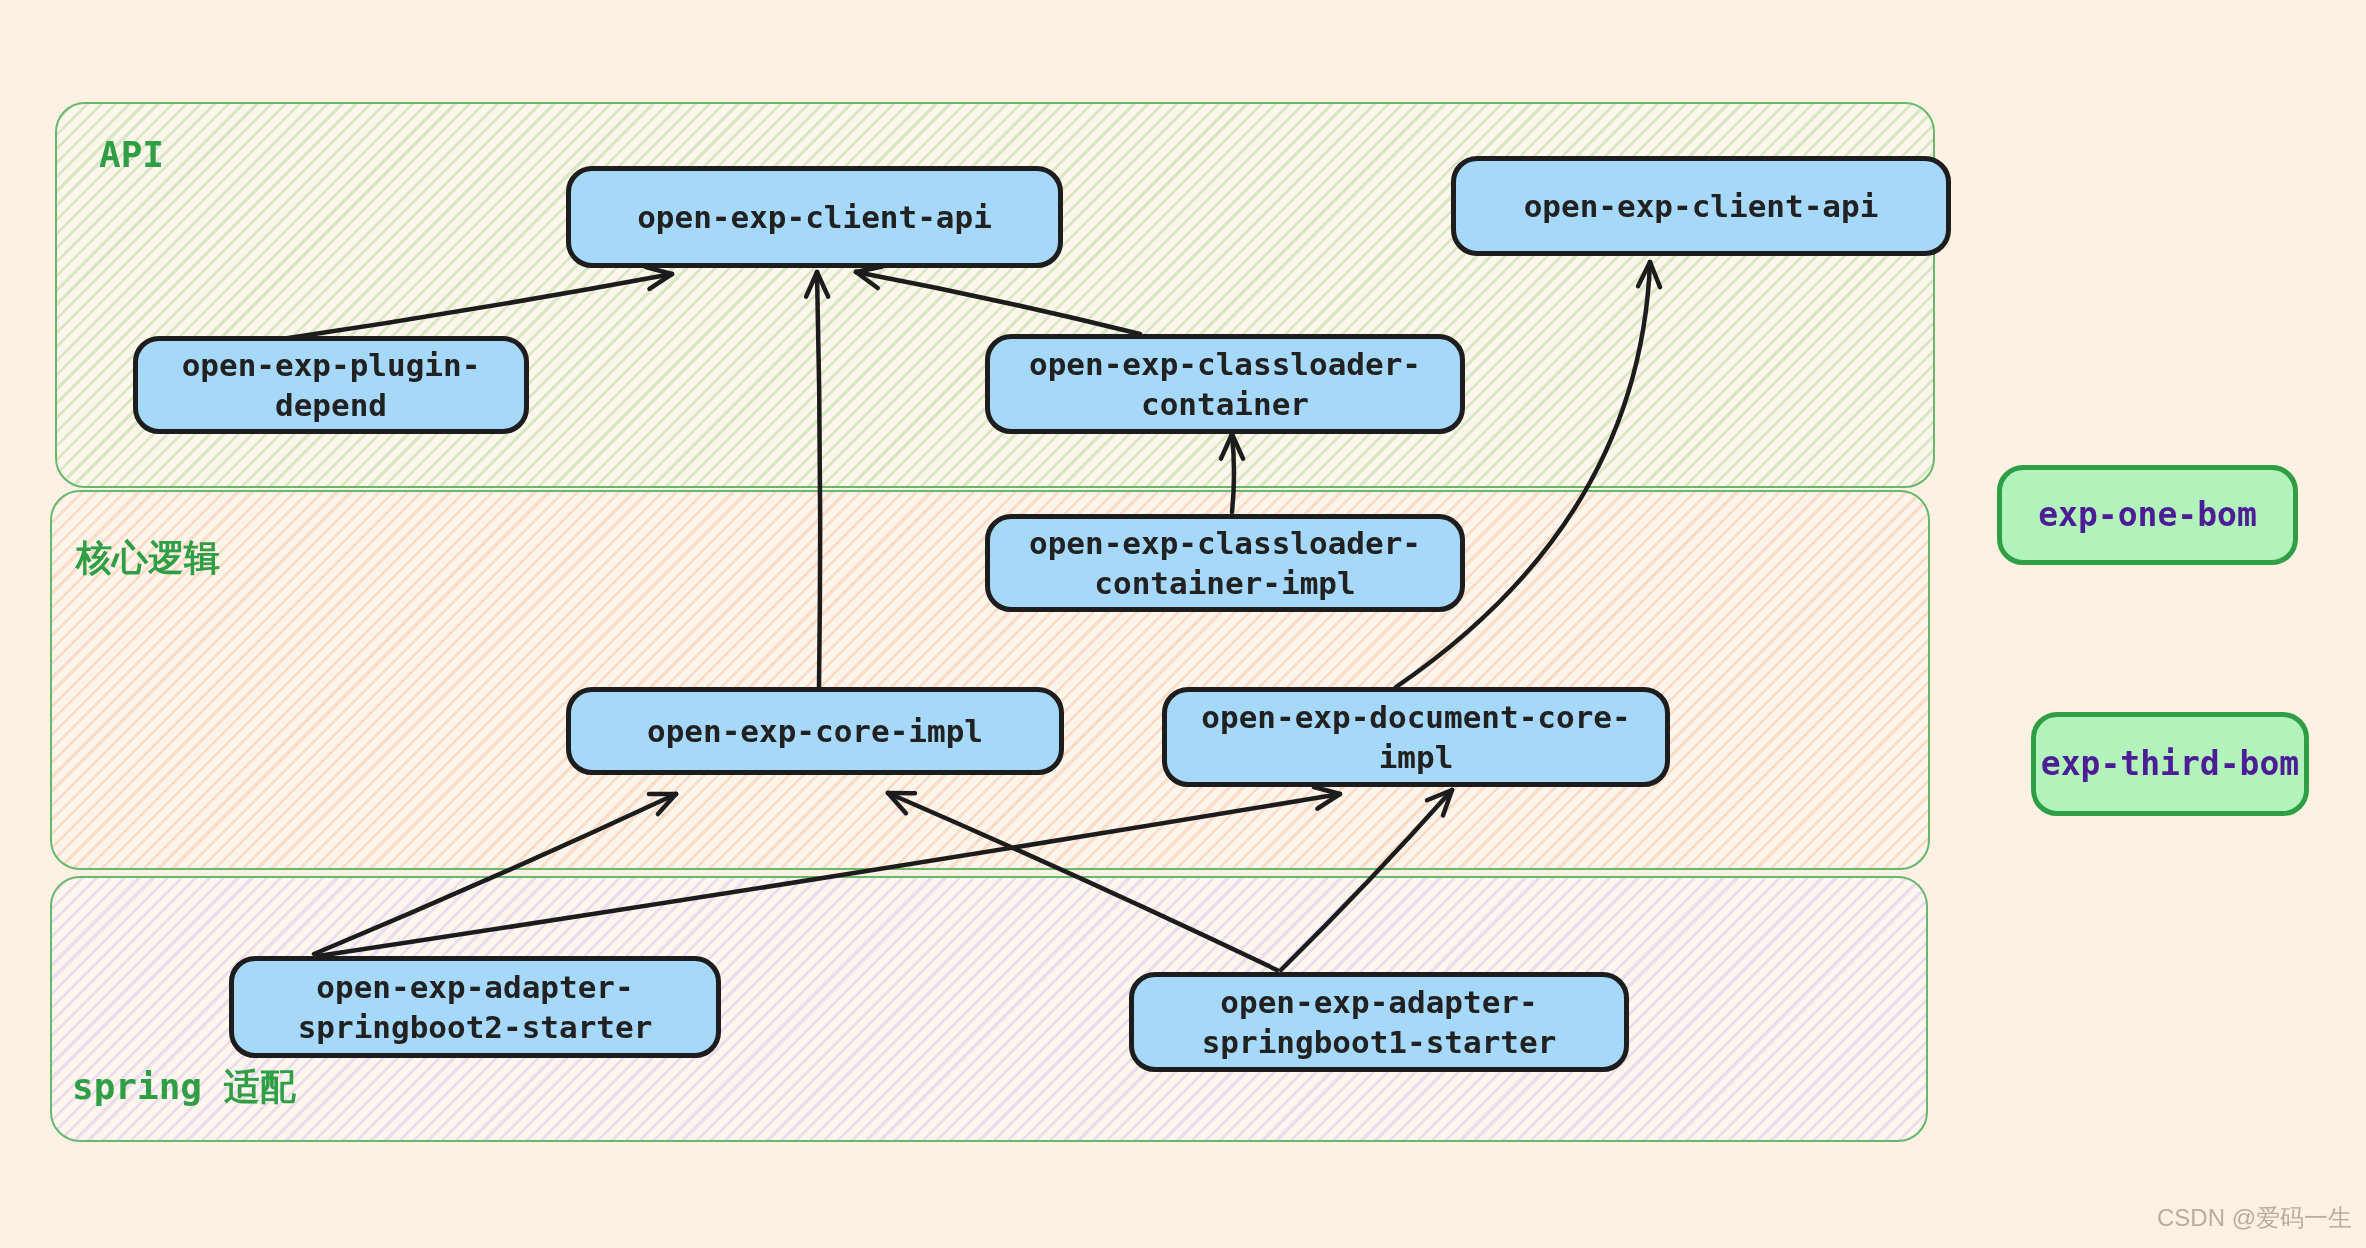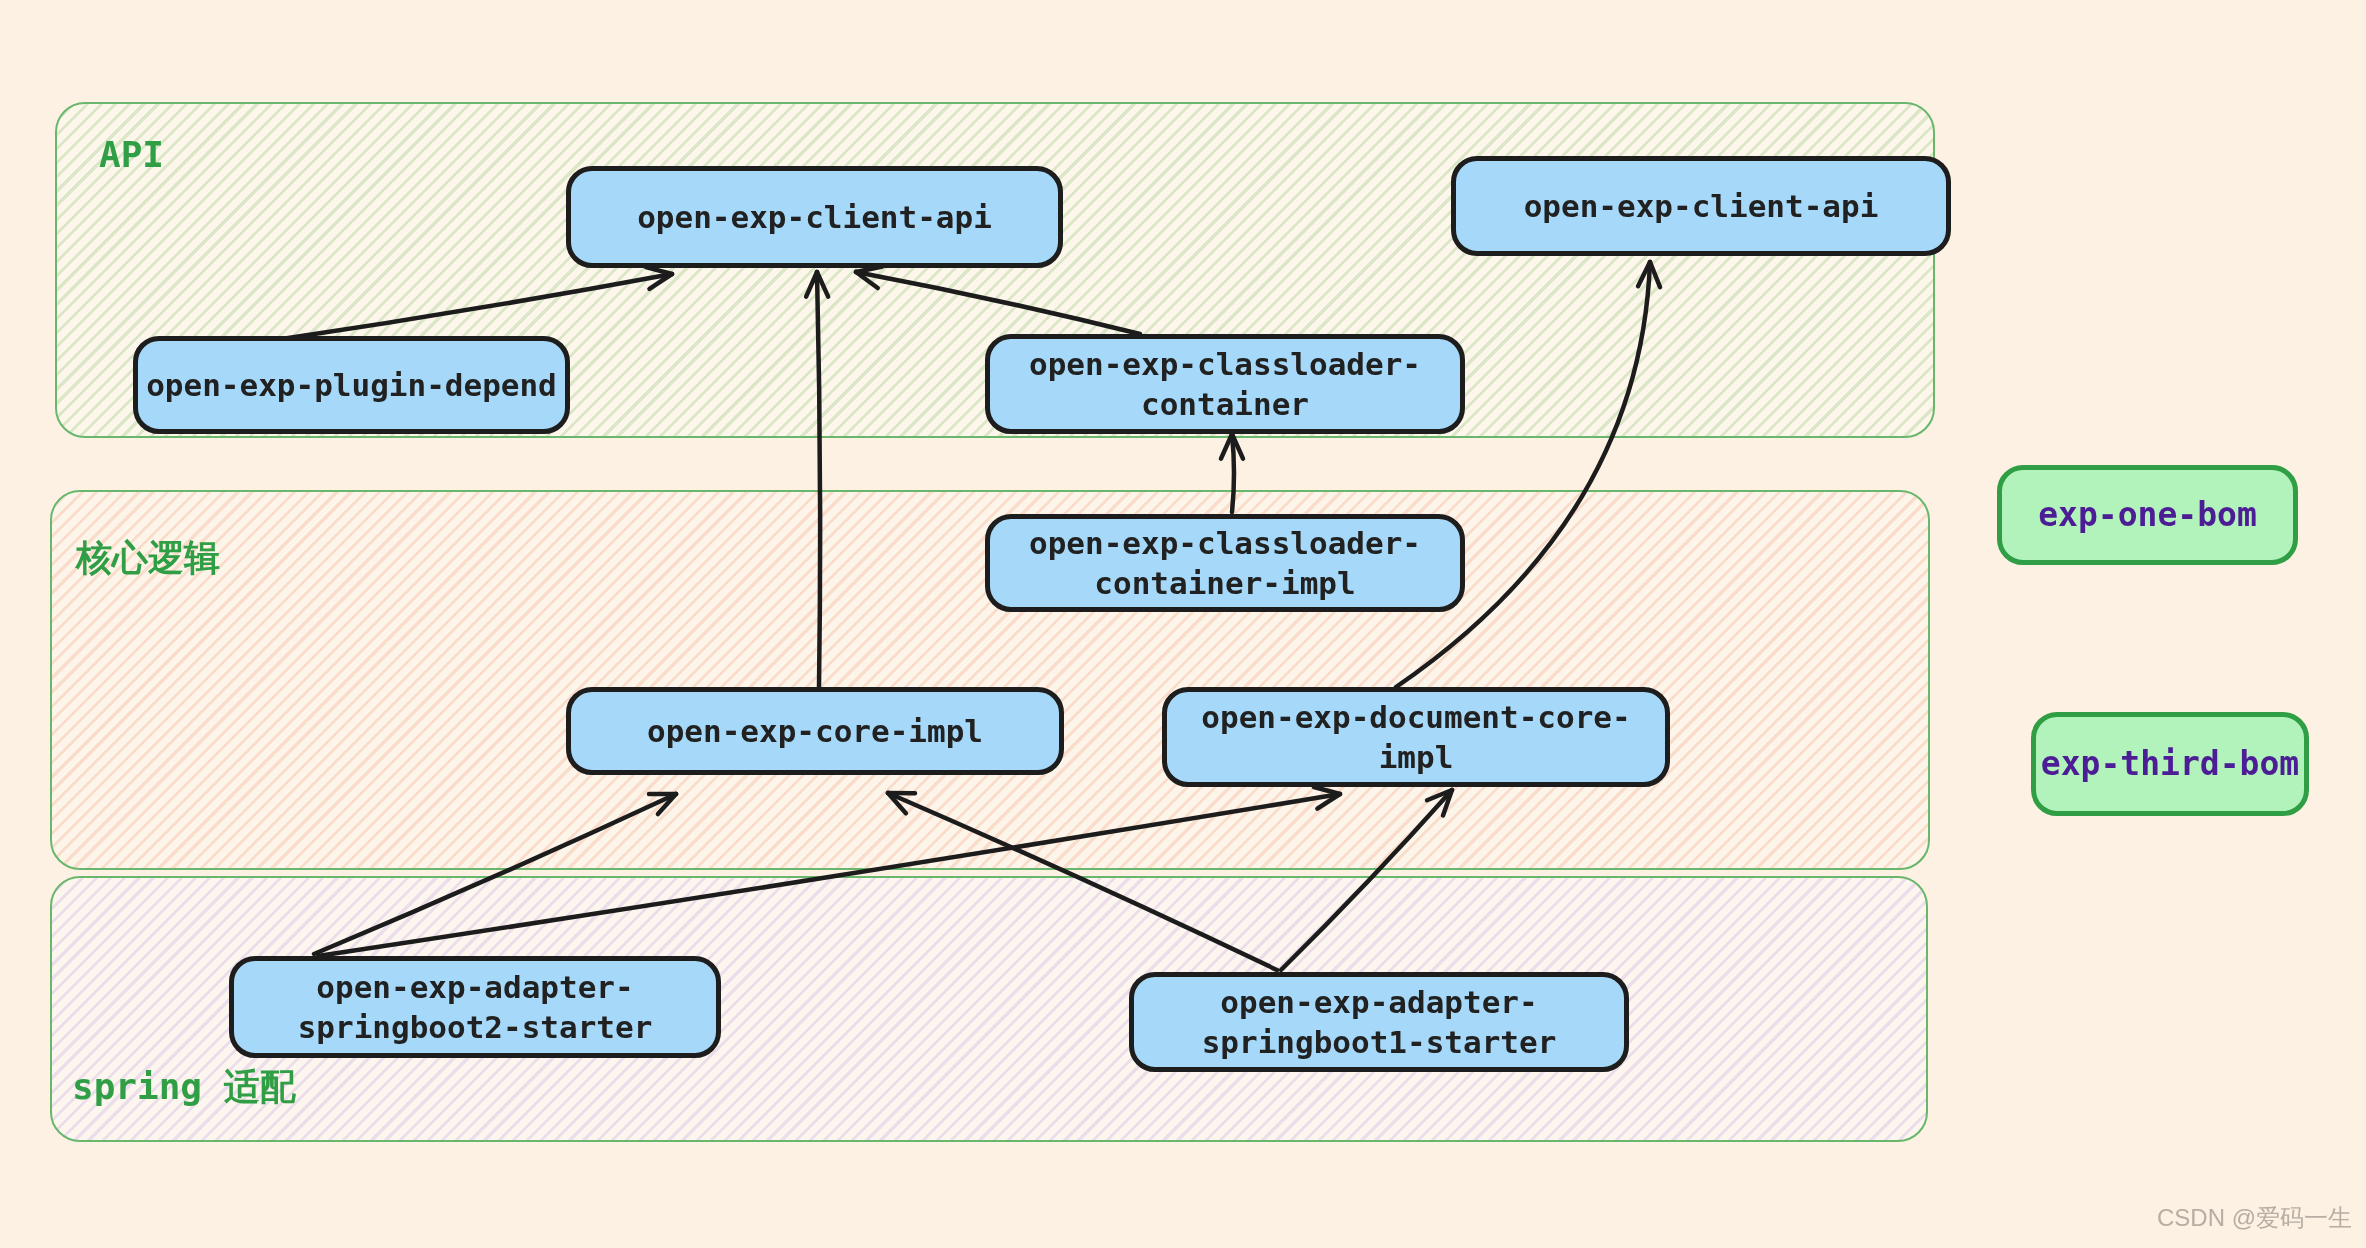--- a/index.html
+++ b/index.html
@@ -10,21 +10,21 @@
     position:relative;overflow:hidden;
   }
   .canvas{position:absolute;left:0;top:0;width:2366px;height:1248px;}
 
   
   .zone{
     position:absolute;border:2px solid #68b76d;border-radius:30px;
     box-sizing:border-box;z-index:1;
   }
   .zone-api{
-    left:55px;top:102px;width:1880px;height:336px;
+    left:55px;top:102px;width:1880px;height:386px;
     background:repeating-linear-gradient(135deg, rgba(141,196,120,0.30) 0 3px, rgba(0,0,0,0) 3px 10px) #fdf6ea;
   }
   .zone-core{
     left:50px;top:490px;width:1880px;height:380px;
     background:repeating-linear-gradient(135deg, rgba(243,150,120,0.26) 0 3px, rgba(0,0,0,0) 3px 10px) #fdf5e9;
   }
   .zone-spring{
     left:50px;top:876px;width:1878px;height:266px;
     background:repeating-linear-gradient(135deg, rgba(190,160,225,0.28) 0 3px, rgba(0,0,0,0) 3px 10px) #fdf6ee;
   }
@@ -110,21 +110,21 @@
     </svg>
 
   <div class="node node-blue" style="left:566px;top:166px;width:497px;height:102px;">
     <span>open-exp-client-api</span>
   </div>
 
   <div class="node node-blue" style="left:1451px;top:156px;width:500px;height:100px;">
     <span>open-exp-client-api</span>
   </div>
 
-  <div class="node node-blue" style="left:133px;top:336px;width:437px;height:98px;">
+  <div class="node node-blue" style="left:133px;top:336px;width:396px;height:98px;">
     <span>open-exp-plugin-depend</span>
   </div>
 
   <div class="node node-blue" style="left:985px;top:334px;width:480px;height:100px;">
     <span>open-exp-classloader-</span>
       <span>container</span>
   </div>
 
   <div class="node node-blue" style="left:985px;top:514px;width:480px;height:98px;">
     <span>open-exp-classloader-</span>

